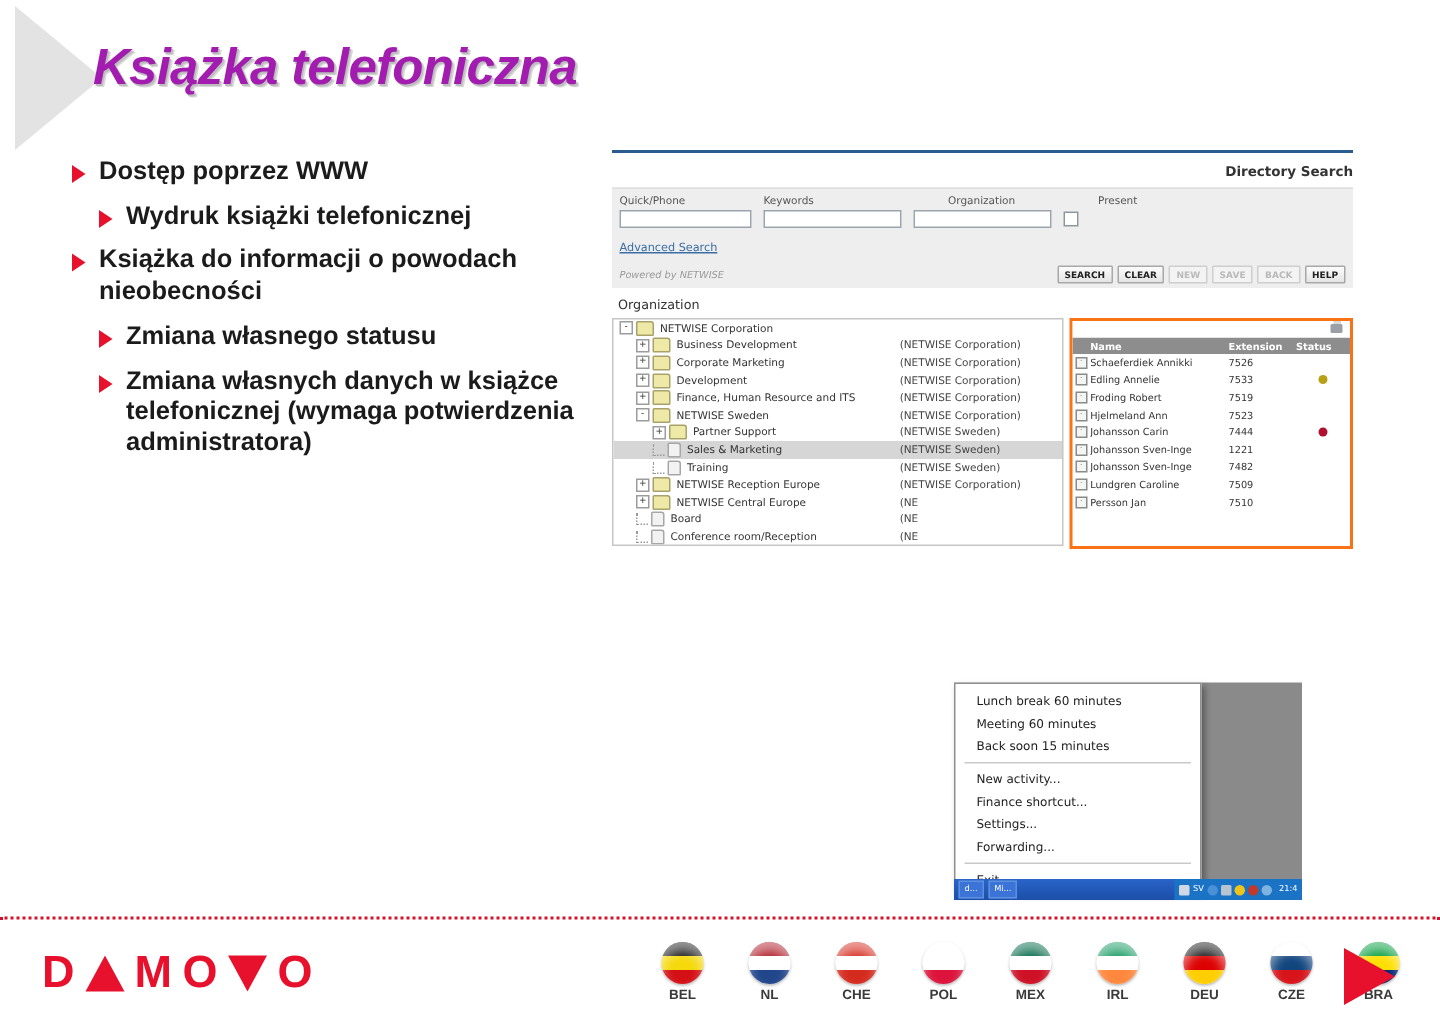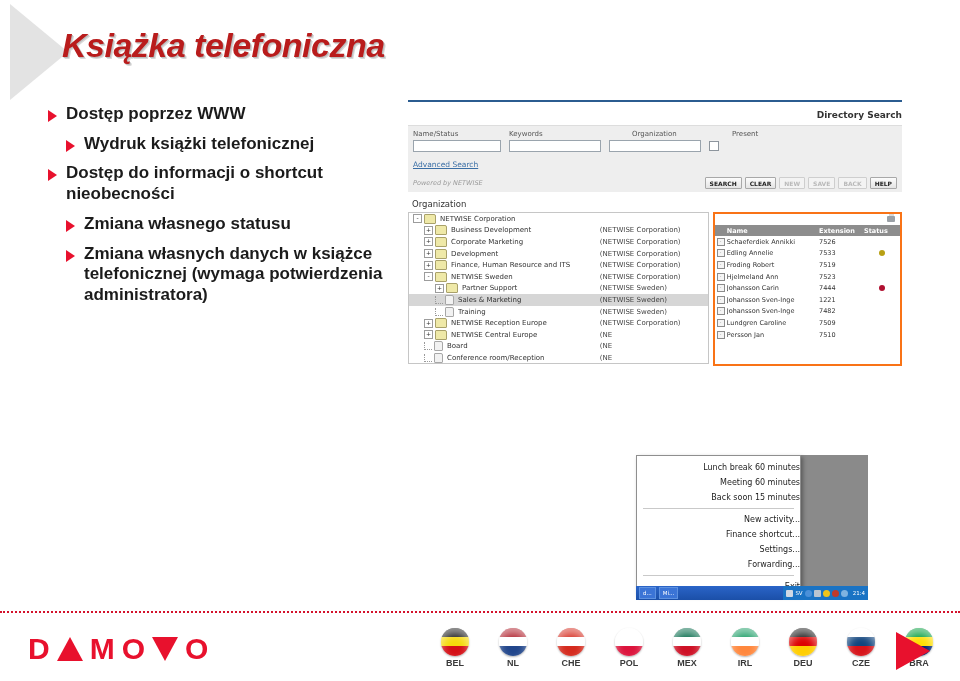--- a/index.html
+++ b/index.html
@@ -20,21 +20,21 @@
   #title-triangle {
     position: absolute; left: 10px; top: 4px;
     width: 0; height: 0;
     border-top: 48px solid transparent;
     border-bottom: 48px solid transparent;
     border-left: 58px solid #e3e3e3;
   }
   #slide-title {
     position: absolute; left: 62px; top: 26px;
     font-size: 34px; font-weight: bold; font-style: italic;
-    color: #b91c1c;
+    color: #a21caf;
     letter-spacing: -0.5px;
     text-shadow: 1px 1px 0 #bdbdbd, 2px 2px 0 #d9d9d9;
   }
 
   
   #bullets {
     position: absolute; left: 48px; top: 104px; width: 352px;
   }
   .bullet-row {
     display: flex; align-items: flex-start;
@@ -173,21 +173,20 @@
   
   #ctx-menu {
     position: absolute; left: 228px; top: 243px;
     width: 163px; background: #ffffff;
     border: 1px solid #8f8f8f; box-shadow: 2px 2px 4px rgba(0,0,0,.35);
     padding: 4px 0 0 0; z-index: 10;
   }
   .ctx-item {
     font-size: 8px; color: #1c1c1c; padding: 3px 0 3px 14px;
     font-family: "DejaVu Sans", sans-serif;
-    text-align: right;
   }
   .ctx-sep { height: 1px; background: #c9c9c9; margin: 3px 6px; }
   #ctx-shadow-bg {
     position: absolute; left: 228px; top: 243px;
     width: 232px; height: 143px; background: #8a8a8a; z-index: 9;
   }
   #taskbar {
     position: absolute; left: 228px; top: 374px; width: 232px; height: 14px;
     background: linear-gradient(#2a64c8,#1b4fa8); z-index: 11;
     display: flex; align-items: center; overflow: hidden;
@@ -251,41 +250,41 @@
     <div class="bullet-row">
       <span class="bullet-marker"></span>
       <span class="bullet-text">Dostęp poprzez WWW</span>
     </div>
     <div class="bullet-row indent">
       <span class="bullet-marker"></span>
       <span class="bullet-text">Wydruk książki telefonicznej</span>
     </div>
     <div class="bullet-row">
       <span class="bullet-marker"></span>
-      <span class="bullet-text">Dostęp do informacji o shortcut nieobecności</span>
+      <span class="bullet-text">Książka do informacji o powodach nieobecności</span>
     </div>
     <div class="bullet-row indent">
       <span class="bullet-marker"></span>
       <span class="bullet-text">Zmiana własnego statusu</span>
     </div>
     <div class="bullet-row indent">
       <span class="bullet-marker"></span>
       <span class="bullet-text">Zmiana własnych danych w książce telefonicznej (wymaga potwierdzenia administratora)</span>
     </div>
   </div>
 
 <div id="shot">
 
   <div id="tabbar-underline"></div>
 
   <div id="search-head">Directory Search</div>
 
   <div id="search-panel">
     <div class="field-labels">
-      <span class="fl w1">Name/Status</span>
+      <span class="fl w1">Quick/Phone</span>
       <span class="fl w2">Keywords</span>
       <span class="fl w3">Organization</span>
       <span class="fl w4">Present</span>
     </div>
     <div class="field-inputs">
       <div class="txtin w1"></div>
       <div class="txtin w2"></div>
       <div class="txtin w3"></div>
       <div class="chk"></div>
     </div>

